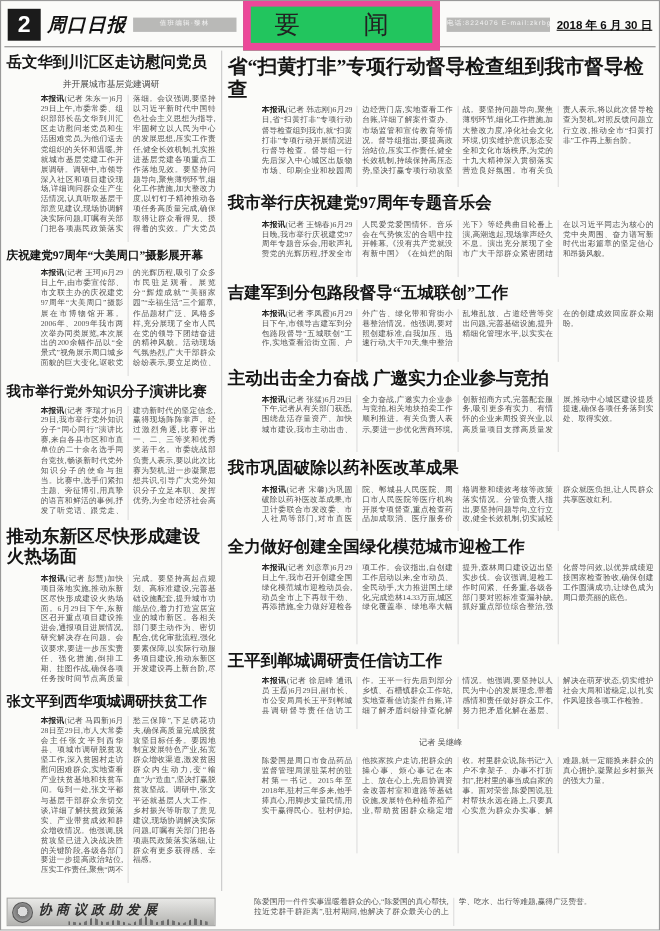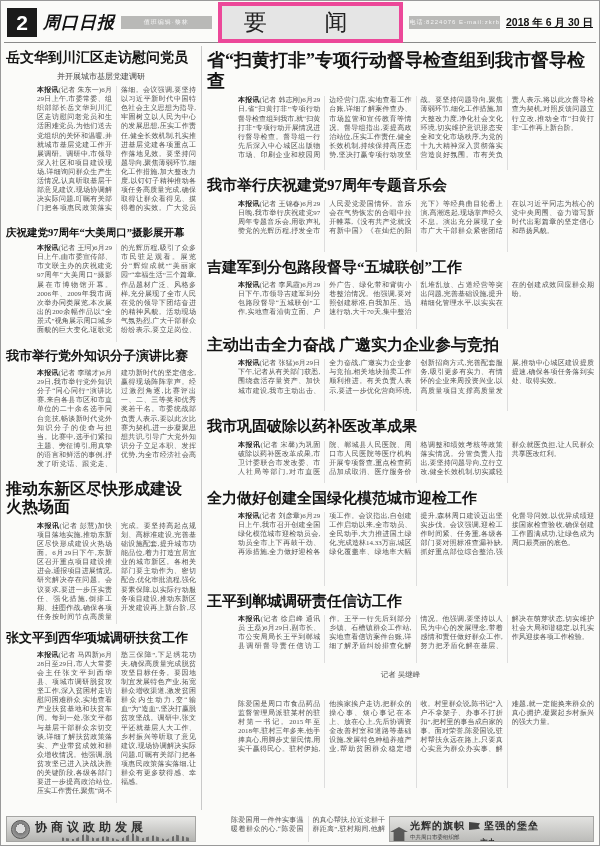--- a/index.html
+++ b/index.html
@@ -6,45 +6,45 @@
   .page{width:600px;height:846px;margin:0 auto;background:#fbfbf9;border:1px solid #999;
         box-sizing:border-box;position:relative;overflow:hidden;
         font-family:"Liberation Serif", serif;color:#333;}
   
   .hdr{display:flex;align-items:center;height:41px;padding:4px 6px 2px 6px;gap:6px;box-sizing:border-box;}
   .pagenum{width:30px;height:29px;background:#1b1b1b;color:#fff;text-align:center;
            font:bold 21px/29px "Liberation Sans",sans-serif;flex:0 0 auto;}
   .masthead{font-weight:bold;font-style:italic;font-size:17px;letter-spacing:1px;white-space:nowrap;color:#111;}
   .graybar{background:#b9b9b7;height:13px;flex:1;color:#f4f4f4;font:6px/13px "Liberation Sans",sans-serif;
            text-align:center;letter-spacing:1px;overflow:hidden;white-space:nowrap;}
-  .sectbox{border:4px solid #ec4899;background:#e5e5e5;height:33px;line-height:33px;padding:0 26px 0 22px;
+  .sectbox{border:7px solid #ec4899;background:#22c55e;height:33px;line-height:33px;padding:0 14px 0 22px;
            font-size:23px;letter-spacing:26px;white-space:nowrap;color:#222;flex:0 0 auto;}
   .date{font:bold 10.5px "Liberation Sans",sans-serif;white-space:nowrap;color:#111;flex:0 0 auto;text-decoration:underline;}
   .hrule{border-top:1px solid #8a8a8a;margin:0 3px;}
   
   .content{display:flex;gap:5px;padding:3px 5px 0 5px;box-sizing:border-box;}
   .leftcol{width:190px;flex:0 0 auto;}
   .vdiv{width:1px;background:#c9c9c9;flex:0 0 auto;}
   .rightcol{flex:1;min-width:0;}
   .art{margin-bottom:7px;}
   .ltitle,.rtitle{font-weight:bold;text-align:left;color:#141414;margin:4px 0 5px 0;line-height:1.15;}
   .subtitle{text-align:center;font-size:8px;color:#444;margin:0 0 4px 0;}
-  .byline{text-align:center;font-size:7.5px;color:#555;margin:0 0 20px 0;}
+  .byline{text-align:center;font-size:7.5px;color:#555;margin:0 0 8px 0;}
   .body{font-size:7px;line-height:1.3;color:#515151;text-align:justify;
         column-gap:9px;column-rule:1px solid #ddd;overflow:hidden;margin-left:31px;}
   .body b{color:#222;}
   .cols2{column-count:2;}
   .cols4{column-count:4;}
   
   .footer{position:absolute;left:5px;right:5px;bottom:3px;height:26px;display:flex;gap:4px;}
   .adL{width:190px;flex:0 0 auto;background:linear-gradient(180deg,#e8e8e6,#b4b4b1);
        border:1px solid #a5a5a3;position:relative;overflow:hidden;box-sizing:border-box;}
   .emblem{position:absolute;left:4px;top:3px;width:17px;height:17px;border:1.5px solid #555;border-radius:50%;
           background:radial-gradient(circle at 50% 45%,#ddd 35%,#777 36%,#999 70%);}
-  .adL .slogan{position:absolute;left:28px;top:2px;font-weight:bold;font-size:12px;
+  .adL .slogan{position:absolute;left:28px;top:2px;font-style:italic;font-weight:bold;font-size:12px;
                letter-spacing:4px;color:#2e2e2e;white-space:nowrap;}
   .skyline{position:absolute;bottom:0;left:55px;right:6px;height:9px;opacity:.75;
     background:repeating-linear-gradient(90deg,#4a4a4a 0 2px,transparent 2px 4px,#5a5a5a 4px 7px,transparent 7px 10px);
     clip-path:polygon(0 100%,0 60%,10% 80%,18% 20%,26% 75%,34% 45%,45% 90%,55% 10%,63% 70%,72% 40%,82% 85%,90% 30%,100% 65%,100% 100%);}
   .midtext{flex:1;min-width:0;overflow:hidden;}
   .midtext .body{height:26px;}
   .adR{width:205px;flex:0 0 auto;background:linear-gradient(180deg,#e2e2e0,#bcbcb9);
        border:1px solid #a5a5a3;position:relative;overflow:hidden;box-sizing:border-box;padding:2px 3px 0 20px;}
   .pavilion{position:absolute;left:0;bottom:0;width:18px;height:14px;background:#3c3c3c;opacity:.8;
             clip-path:polygon(50% 0,100% 35%,80% 35%,80% 100%,20% 100%,20% 35%,0 35%);}
@@ -154,30 +154,15 @@
     <div class="adL">
       <div class="emblem"></div>
       <div class="slogan">协商议政助发展</div>
       <div class="skyline"></div>
     </div>
 
     <div class="midtext">
       <div class="body cols2">陈爱国用一件件实事温暖着群众的心,“陈爱国的真心帮扶,拉近党群干群距离”,驻村期间,他解决了群众最关心的上学、吃水、出行等难题,赢得广泛赞誉。</div>
     </div>
 
-    <div class="adR">
-      <div class="pavilion"></div>
-      <div class="row1">
-        <span class="big">光辉的旗帜</span>
-        <span class="flag"></span>
-        <span class="big">坚强的堡垒</span>
-      </div>
-      <div class="row2">
-        <div class="orgs">
-          <div>中共周口市委组织部</div>
-          <div>中共周口市委市直机关工委</div>
-        </div>
-        <div class="host">主办</div>
-      </div>
-    </div>
 
   </div>
 </div>
 
 </body></html>

